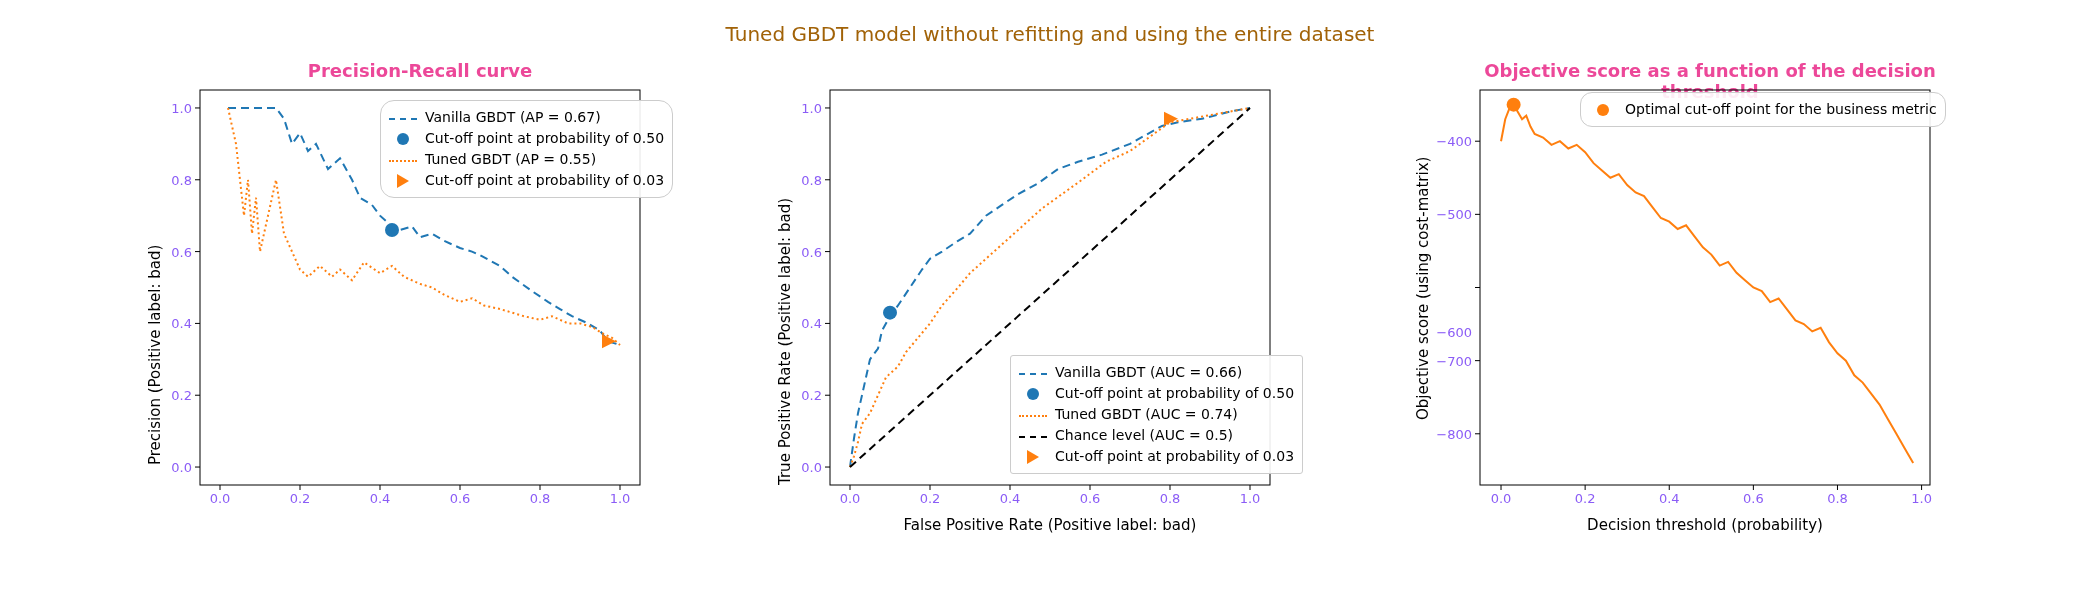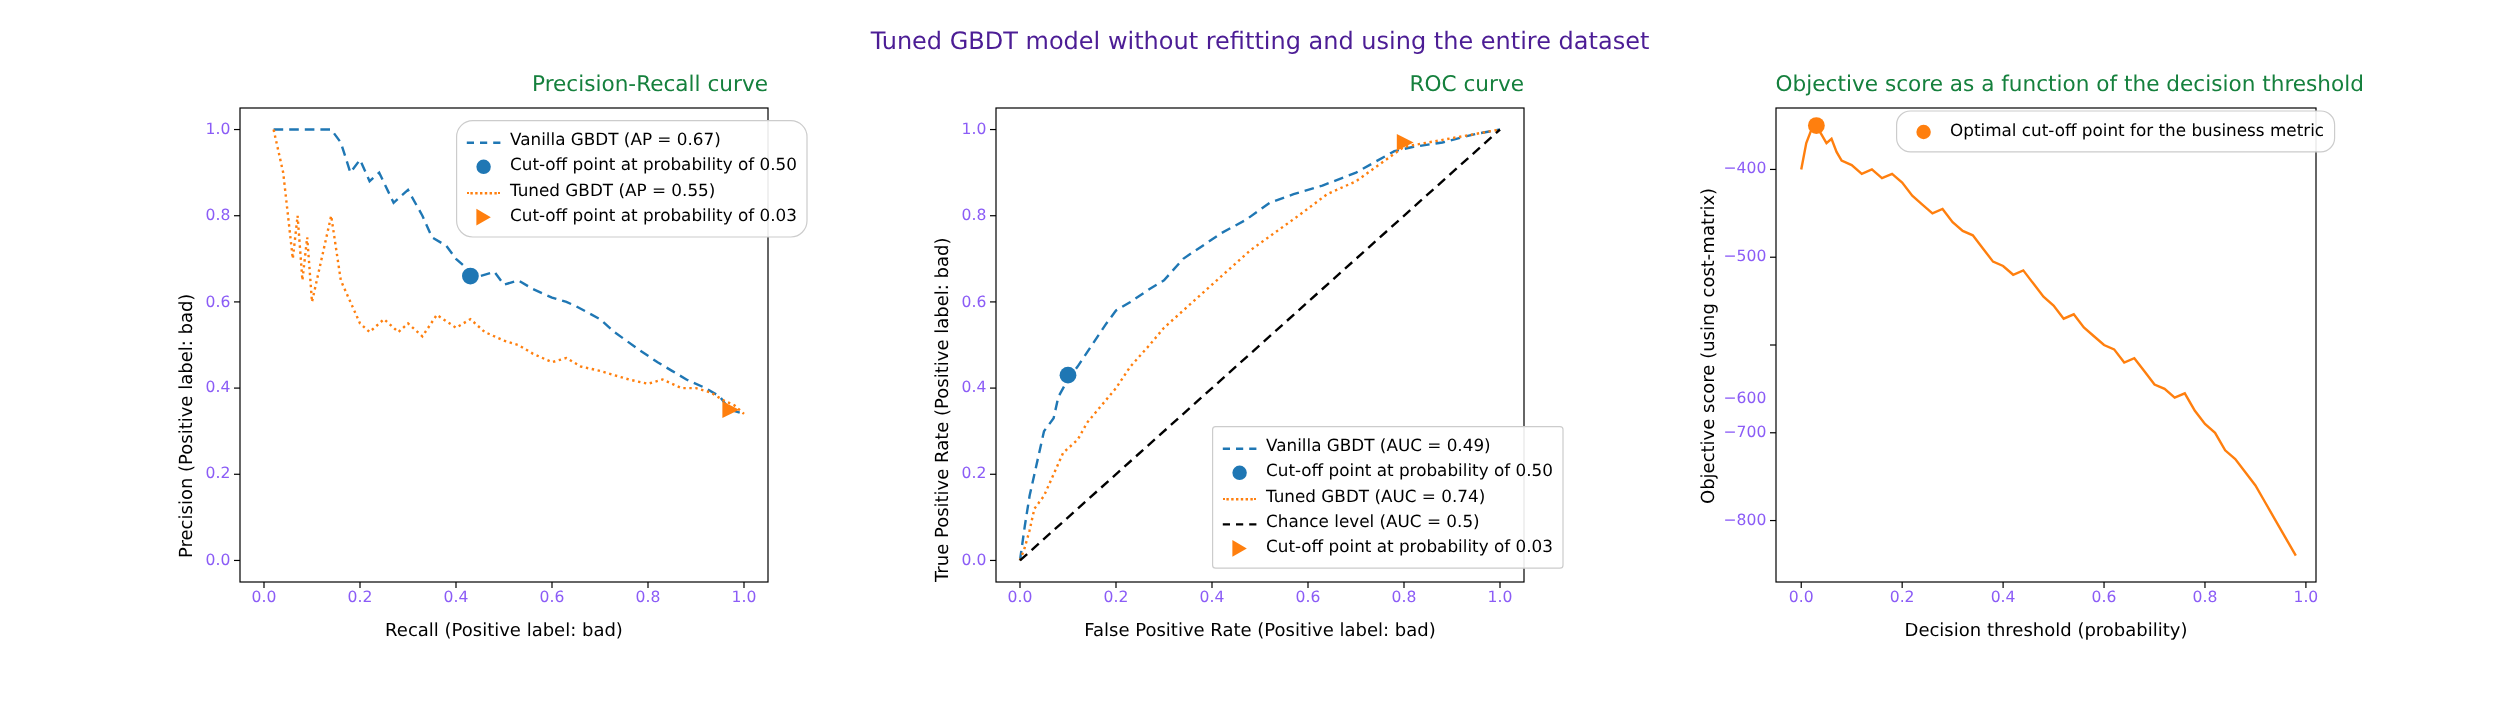--- a/index.html
+++ b/index.html
@@ -14,21 +14,21 @@
     width: 2100px;
     height: 600px;
   }
   #suptitle {
     position: absolute;
     top: 22px;
     left: 0;
     width: 2100px;
     text-align: center;
     font-size: 20px;
-    color: #4c1d95;
+    color: #a16207;
   }
   .panel {
     position: absolute;
   }
   .axes {
     position: absolute;
     box-sizing: border-box;
   }
   .axes svg {
     position: absolute;
@@ -40,22 +40,23 @@
     color: #000;
     white-space: nowrap;
   }
   .axis-label.ylab {
     transform-origin: 0 0;
     transform: rotate(-90deg);
   }
   .title {
     position: absolute;
     font-size: 18px;
-    color: #15803d;
-    text-align: right;
+    color: #ec4899;
+    text-align: center;
+    font-weight: bold;
   }
   .tick-label {
     position: absolute;
     font-size: 13px;
     color: #8b5cf6;
   }
   .tick-label.x { transform: translate(-50%, 0); }
   .tick-label.y { transform: translate(-100%, -50%); }
   .legend {
     position: absolute;
@@ -134,21 +135,20 @@
           <line x1="-5" x2="0" y1="233.40909090909093" y2="233.40909090909093" stroke="#000"></line>
           <line x1="-5" x2="0" y1="161.59090909090912" y2="161.59090909090912" stroke="#000"></line>
           <line x1="-5" x2="0" y1="89.77272727272731" y2="89.77272727272731" stroke="#000"></line>
           <line x1="-5" x2="0" y1="17.954545454545496" y2="17.954545454545496" stroke="#000"></line>
           <path d="M28.000000000000004,17.954545454545496L35.99999999999999,17.954545454545496L43.99999999999999,17.954545454545496L52,17.954545454545496L60.00000000000001,17.954545454545496L67.99999999999999,17.954545454545496L75.99999999999999,17.954545454545496L84,28.727272727272748L91.99999999999999,53.863636363636374L100,43.09090909090912L108,61.04545454545456L115.99999999999999,53.863636363636374L128,79L139.99999999999997,68.22727272727275L151.99999999999997,89.77272727272731L159.99999999999997,107.72727272727269L171.99999999999997,114.90909090909088L180,125.68181818181819L191.99999999999997,136.45454545454544L200,140.04545454545453L212,136.45454545454544L220,147.22727272727272L232.00000000000003,143.63636363636365L244,150.8181818181818L259.99999999999994,158L272,161.59090909090912L280,165.1818181818182L300,175.95454545454544L312,186.7272727272727L332,201.0909090909091L348,211.86363636363637L360,219.04545454545456L372,226.22727272727275L388,233.40909090909093L400,240.5909090909091L408,251.36363636363637L419.99999999999994,254.95454545454544" fill="none" stroke="#1f77b4" stroke-width="2" stroke-dasharray="8,5"></path>
           <path d="M28.000000000000004,17.954545454545496L35.99999999999999,53.863636363636374L40,89.77272727272731L43.99999999999999,125.68181818181819L48,89.77272727272731L52,143.63636363636365L56.00000000000001,107.72727272727269L60.00000000000001,161.59090909090912L67.99999999999999,125.68181818181819L75.99999999999999,89.77272727272731L84,143.63636363636365L91.99999999999999,161.59090909090912L100,179.5454545454545L108,186.7272727272727L119.99999999999999,175.95454545454544L132,186.7272727272727L139.99999999999997,179.5454545454545L151.99999999999997,190.3181818181818L163.99999999999997,172.36363636363637L180,183.13636363636363L191.99999999999997,175.95454545454544L204,186.7272727272727L220,193.90909090909088L232.00000000000003,197.5L244,204.6818181818182L259.99999999999994,211.86363636363637L272,208.27272727272728L284,215.45454545454547L300,219.04545454545456L312,222.63636363636365L324,226.22727272727275L340,229.81818181818184L351.99999999999994,226.22727272727275L368,233.40909090909093L380,233.40909090909093L392,237L403.99999999999994,244.1818181818182L411.99999999999994,247.77272727272728L419.99999999999994,254.95454545454544" fill="none" stroke="#ff7f0e" stroke-width="2" stroke-dasharray="2,3"></path>
           <circle cx="191.99999999999997" cy="140.04545454545453" r="7" fill="#1f77b4"></circle>
           <polygon points="402,244.36363636363637 416,251.36363636363637 402,258.3636363636364" fill="#ff7f0e"></polygon>
         </svg>
       </div>
-    <div class="axis-label" style="left:50px; width:440px; top:456px; text-align:center;">Recall (Positive label: bad)</div>
     <div class="axis-label ylab" style="left:-4px; top:405px;">Precision (Positive label: bad)</div>
 
     <div class="legend" style="left:230px; top:40px;border-radius:14px;">
       <div class="row">
         <span class="swatch">
             <span class="swatch-line" style="border-top-color:#1f77b4; border-top-style:dashed;"></span>
           </span>
         <span>Vanilla GBDT (AP = 0.67)</span>
       </div>
       <div class="row">
@@ -166,21 +166,20 @@
       <div class="row">
         <span class="swatch">
             <span class="swatch-tri" style="border-left:12px solid #ff7f0e;"></span>
           </span>
         <span>Cut-off point at probability of 0.03</span>
       </div>
     </div>
   </div>
 
   <div class="panel" style="left:780px; top:60px; width:600px; height:500px;">
-    <div class="title" style="left:50px; top:0; width:440px;">ROC curve</div>
     <div class="axes" id="axes-roc" style="left:50px; top:30px; width:440px; height:395px;">
         <div class="tick-label x" style="left: 20px; top: 401px;">0.0</div>
         <div class="tick-label x" style="left: 100px; top: 401px;">0.2</div>
         <div class="tick-label x" style="left: 180px; top: 401px;">0.4</div>
         <div class="tick-label x" style="left: 260px; top: 401px;">0.6</div>
         <div class="tick-label x" style="left: 340px; top: 401px;">0.8</div>
         <div class="tick-label x" style="left: 420px; top: 401px;">1.0</div>
         <div class="tick-label y" style="left: -8px; top: 377.045px;">0.0</div>
         <div class="tick-label y" style="left: -8px; top: 305.227px;">0.2</div>
         <div class="tick-label y" style="left: -8px; top: 233.409px;">0.4</div>
@@ -209,21 +208,21 @@
         </svg>
       </div>
     <div class="axis-label" style="left:50px; width:440px; top:456px; text-align:center;">False Positive Rate (Positive label: bad)</div>
     <div class="axis-label ylab" style="left:-4px; top:425px;">True Positive Rate (Positive label: bad)</div>
 
     <div class="legend" style="left:230px; top:295px;">
       <div class="row">
         <span class="swatch">
             <span class="swatch-line" style="border-top-color:#1f77b4; border-top-style:dashed;"></span>
           </span>
-        <span>Vanilla GBDT (AUC = 0.49)</span>
+        <span>Vanilla GBDT (AUC = 0.66)</span>
       </div>
       <div class="row">
         <span class="swatch">
             <span class="swatch-dot" style="background:#1f77b4;"></span>
           </span>
         <span>Cut-off point at probability of 0.50</span>
       </div>
       <div class="row">
         <span class="swatch">
             <span class="swatch-line" style="border-top-color:#ff7f0e; border-top-style:dotted;"></span>

